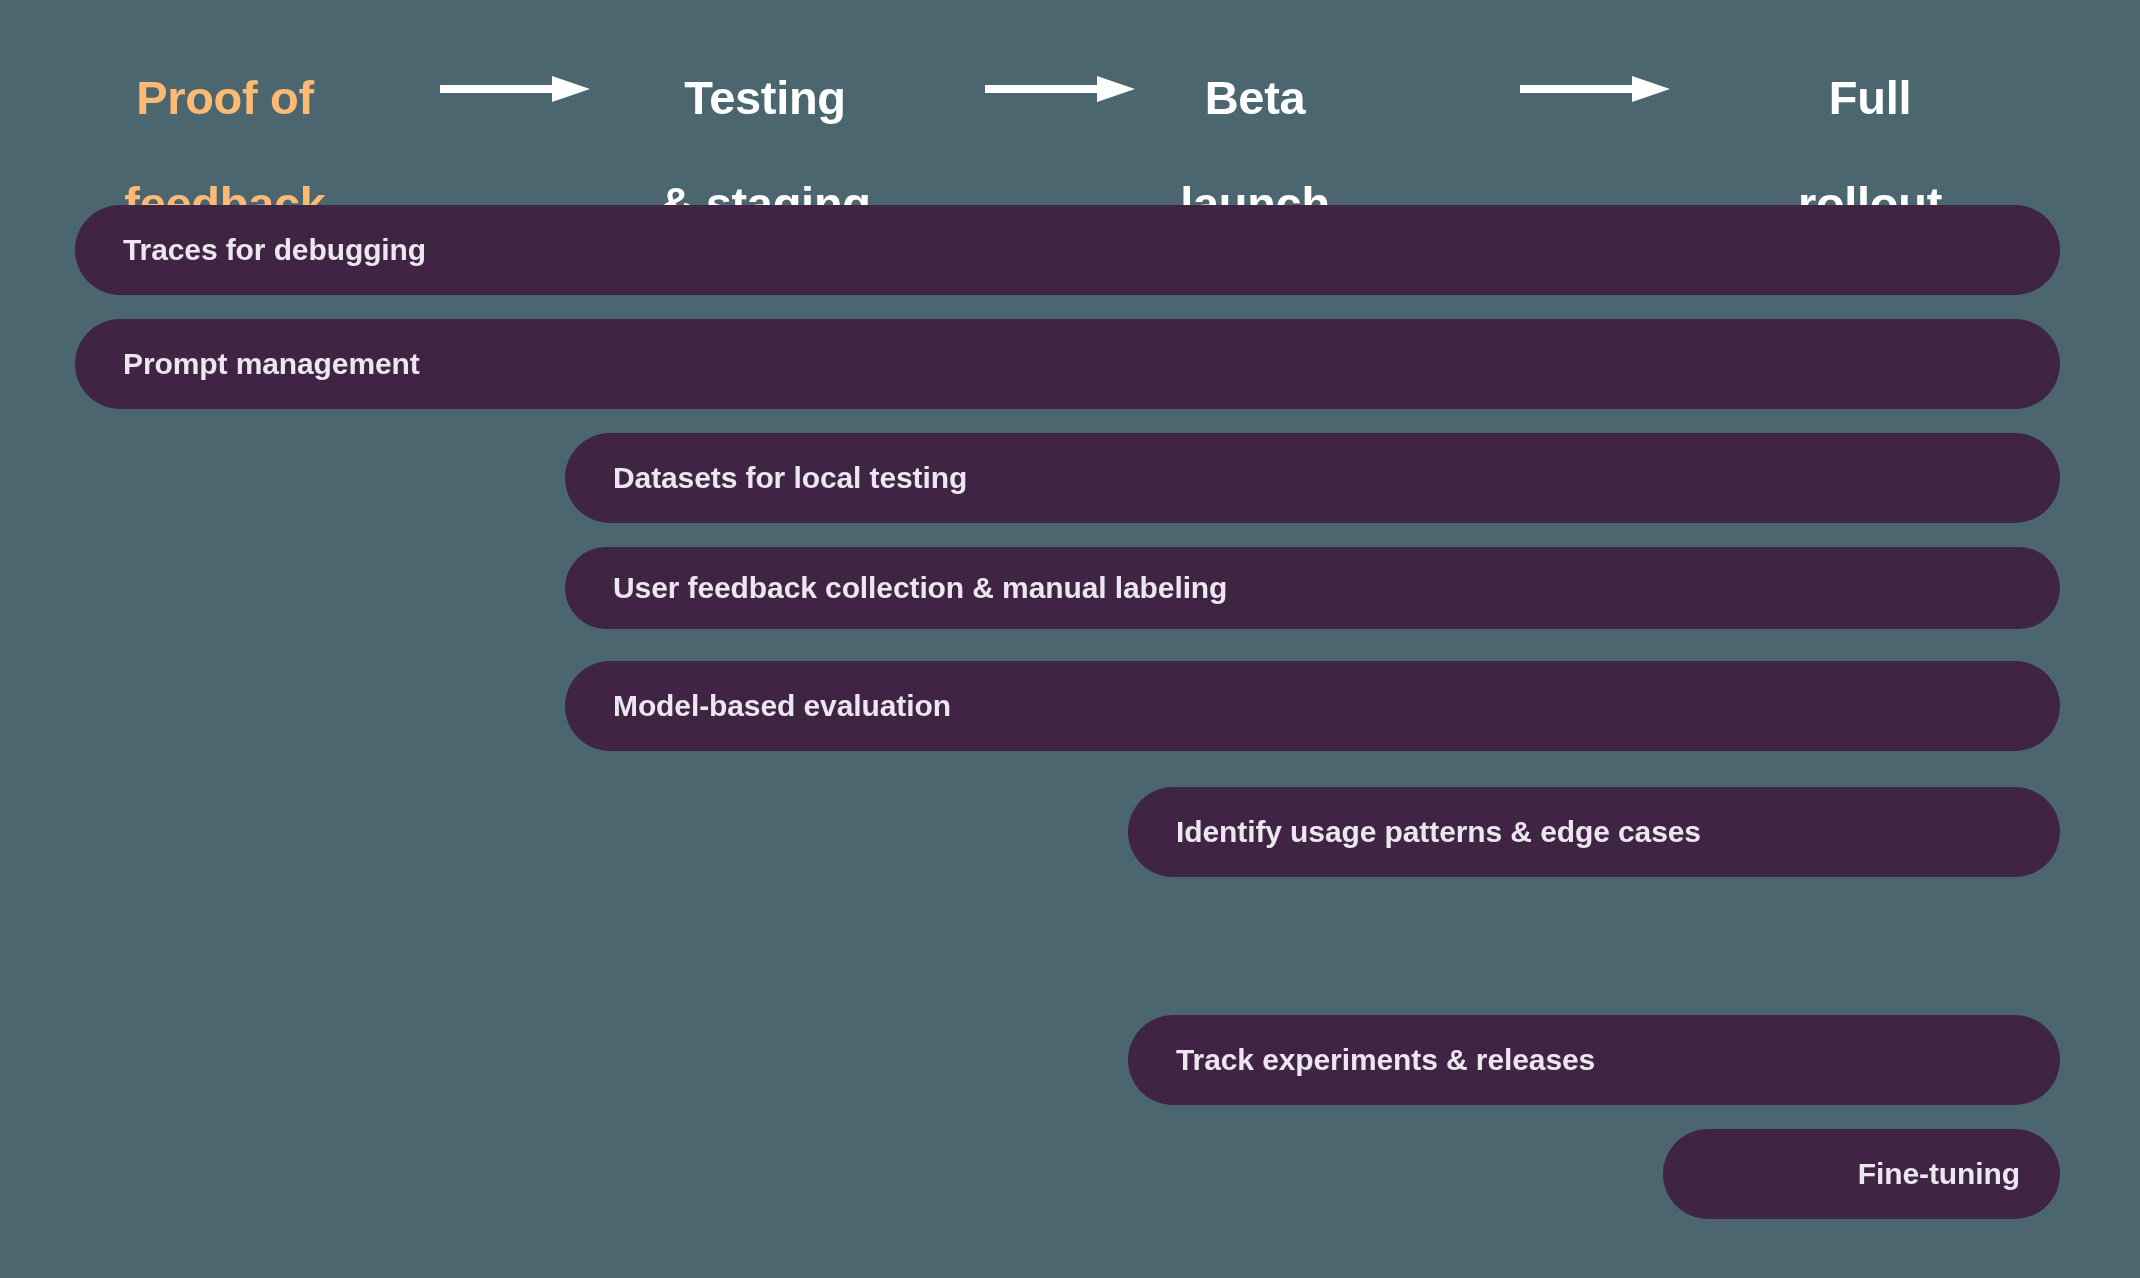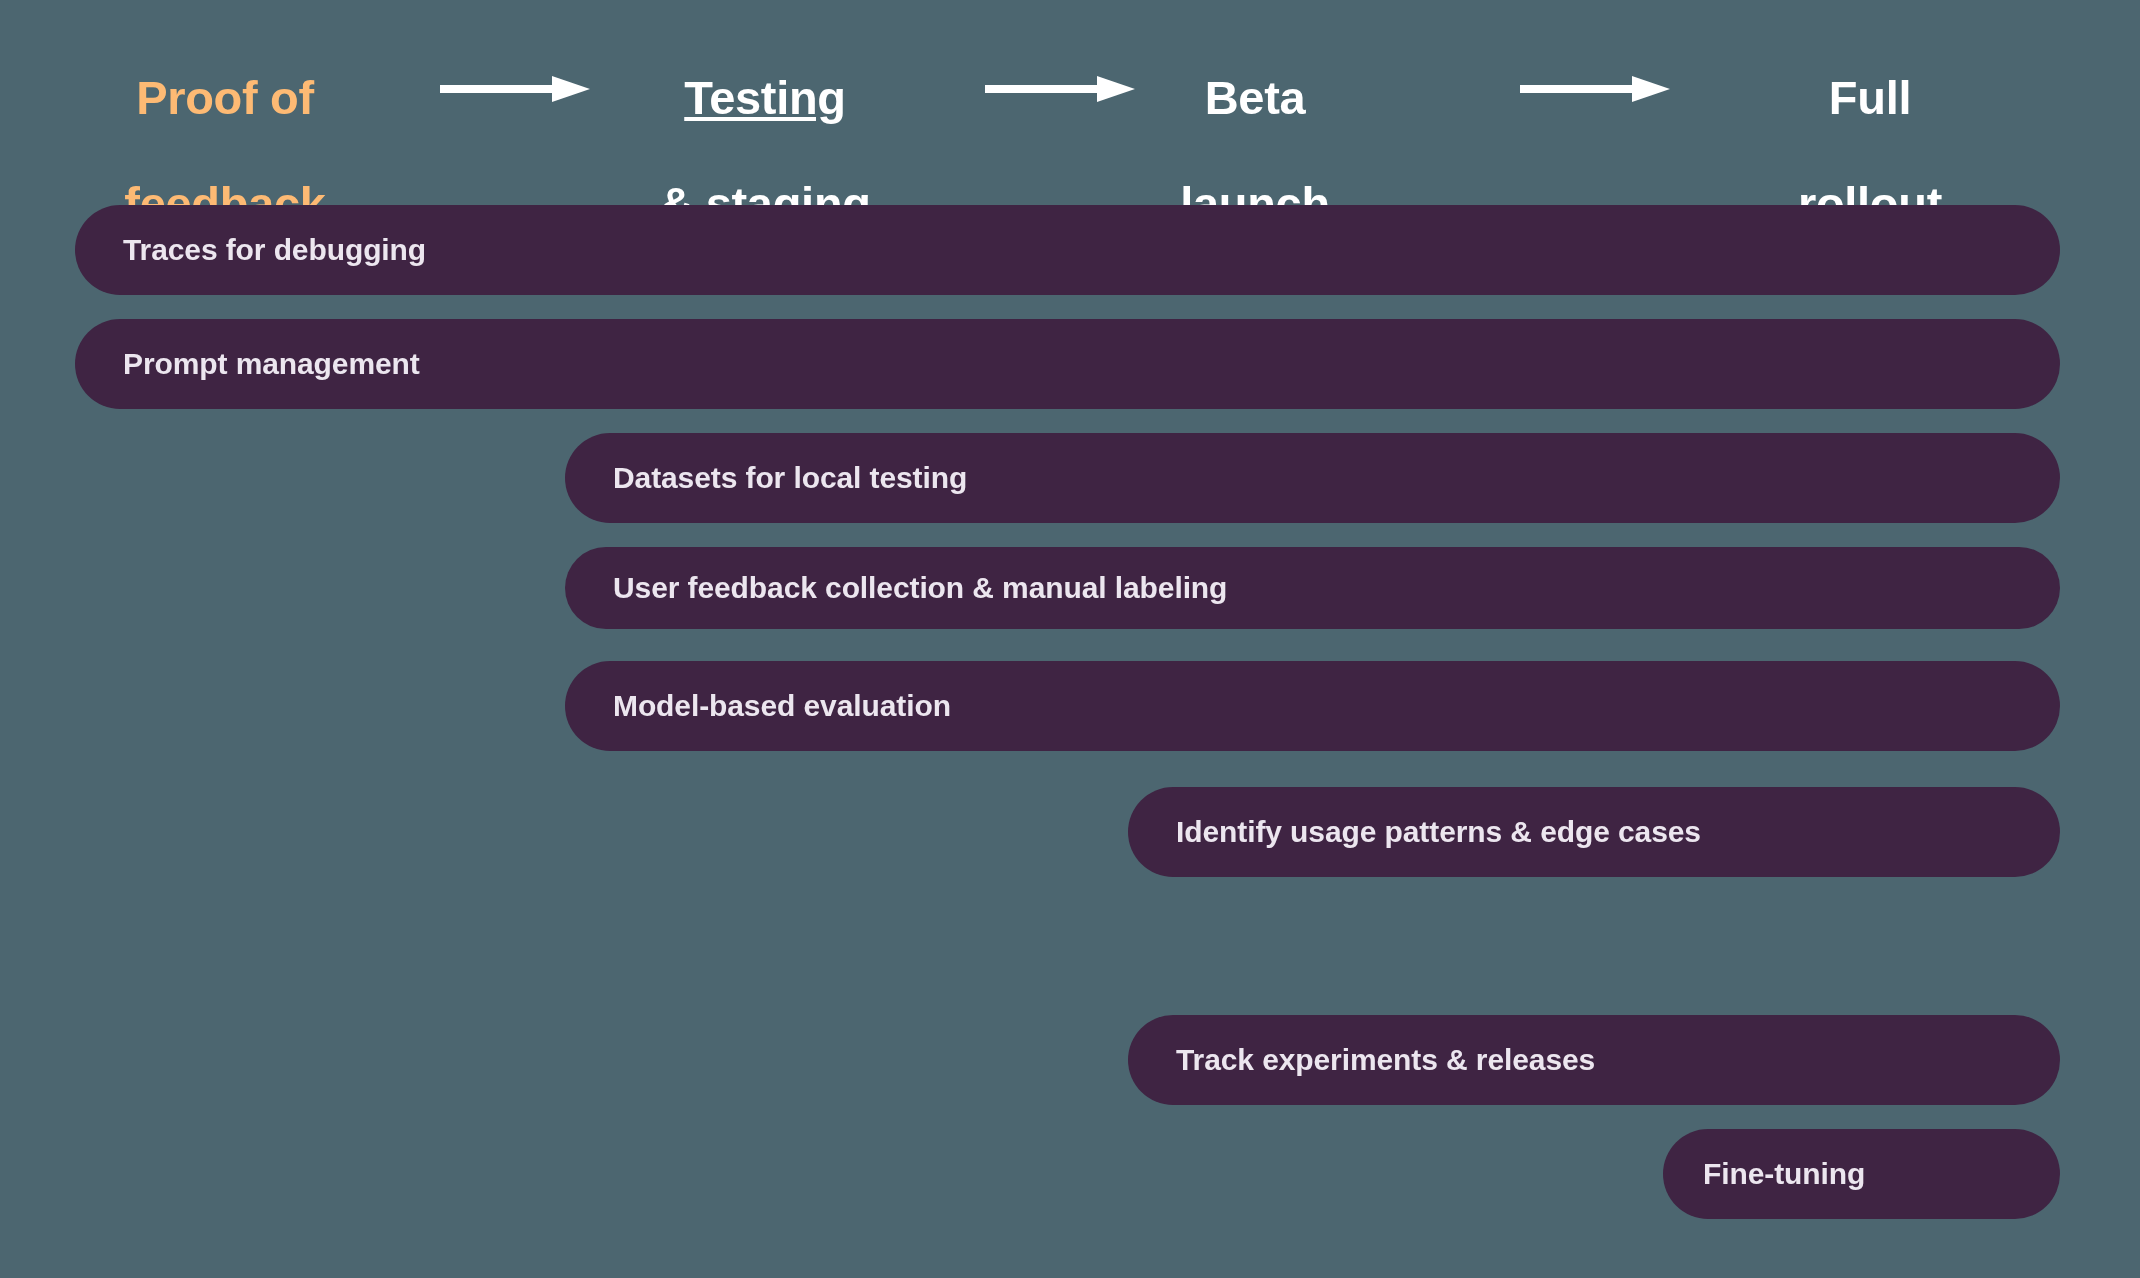--- a/index.html
+++ b/index.html
@@ -31,21 +31,21 @@
     top: 18px;
     text-align: center;
     color: #ffffff;
     font-size: 47px;
     font-weight: bold;
     line-height: 1.13;
     letter-spacing: -0.3px;
     white-space: pre-line;
   }
   .phase-0 { left: 30px;   width: 390px; }
-  .phase-1 { left: 600px;  width: 330px; text-decoration: underline; }
+  .phase-1 { left: 600px;  width: 330px; }
   .phase-2 { left: 1090px; width: 330px; }
   .phase-3 { left: 1700px; width: 340px; }
 
   .arrow {
     position: absolute;
     top: 76px;
     width: 150px;
     height: 26px;
   }
   .arrow-0 { left: 440px; }
@@ -71,21 +71,21 @@
     box-sizing: border-box;
   }
   .bar-label {
     color: #ece6ef;
     font-size: 30px;
     font-weight: bold;
     letter-spacing: -0.1px;
     white-space: nowrap;
   }
   .bar.align-left  { justify-content: flex-start; padding-left: 48px; }
-  .bar.align-center{ justify-content: flex-start; padding: 16px 40px; }
+  .bar.align-center{ justify-content: flex-end; padding: 16px 40px; }
 </style>
 </head>
 <body style="background: rgb(76, 102, 112);">
 
 <div id="canvas" style="background: rgb(76, 102, 112);">
 
   <div id="phase-header">
 
     <div class="phase phase-0" style="color: #fdba74;">
       <div>Proof of</div>

